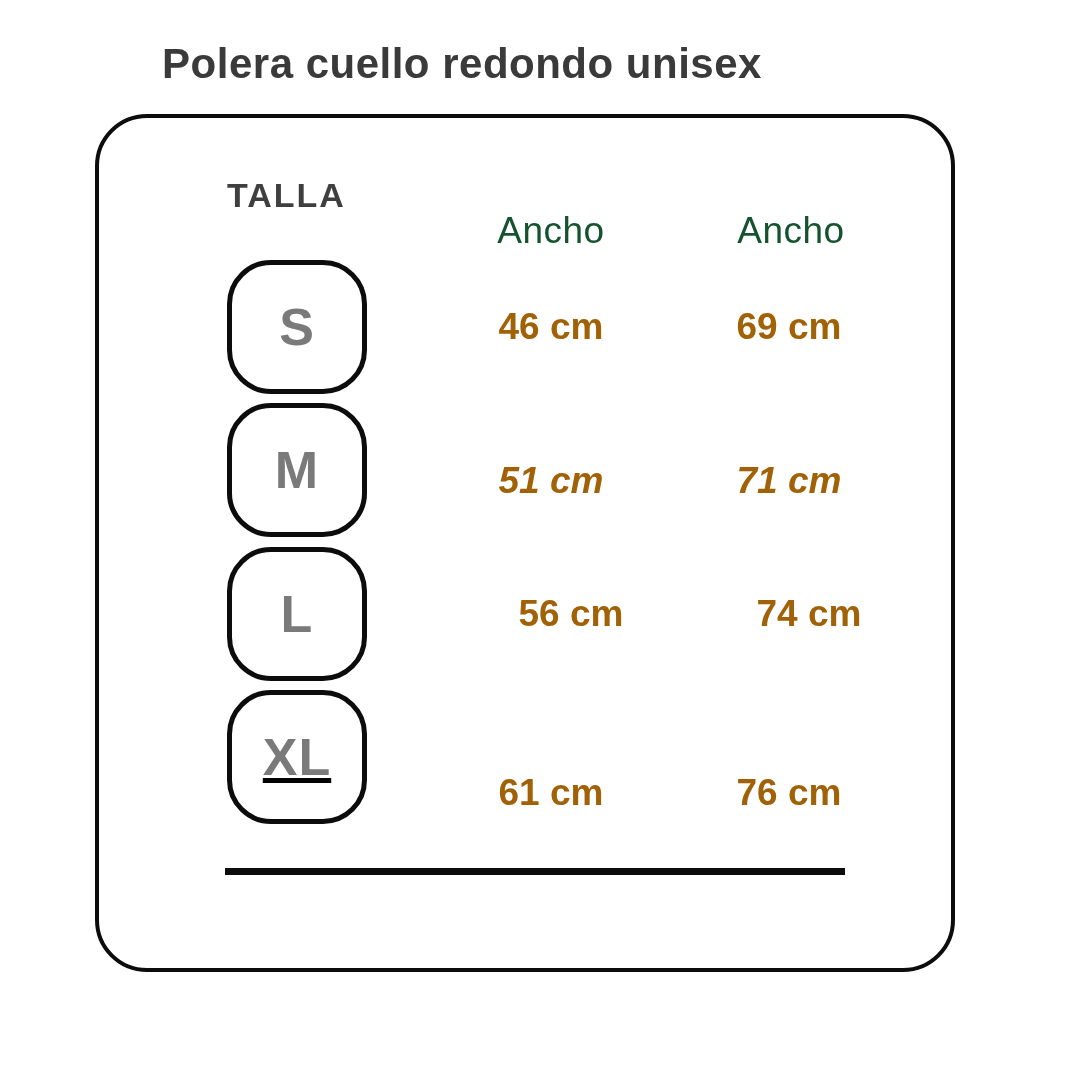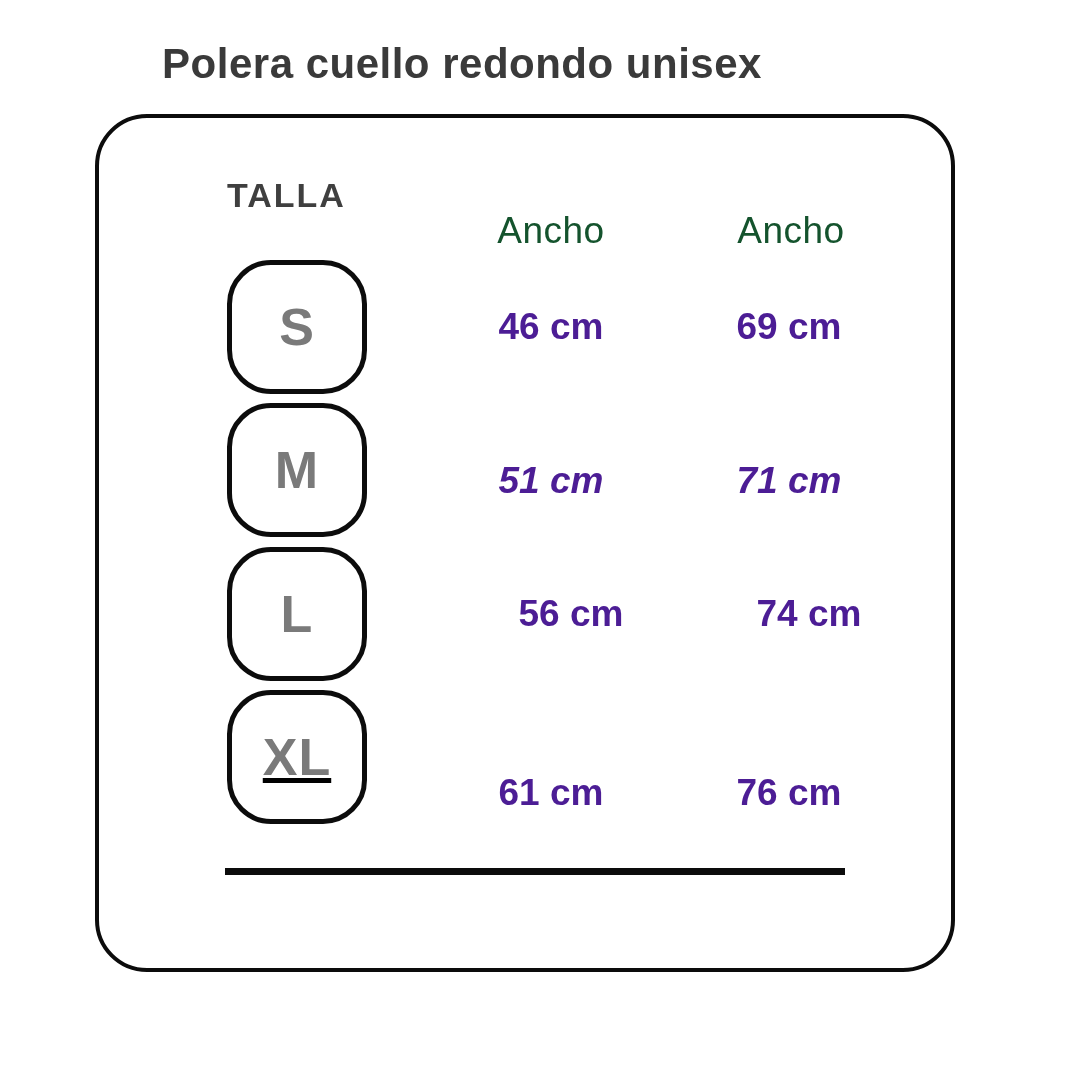--- a/index.html
+++ b/index.html
@@ -81,21 +81,21 @@
   .b0 { top: 142px; }
   .b1 { top: 285px; }
   .b2 { top: 429px; }
   .b3 { top: 572px; text-decoration: underline; }
 
   .val {
     position: absolute;
     transform: translate(-50%, -50%);
     font-size: 37px;
     font-weight: 700;
-    color: #4c1d95;
+    color: #a16207;
     white-space: nowrap;
   }
   .ancho-col { left: 452px; }
   .largo-col { left: 690px; }
   .v0 { top: 209px; }
   .v1 { top: 363px; font-style: italic; }
   .v2 { top: 496px; margin-left: 20px; }
   .v3 { top: 639px; margin-top: 36px; }
 
   .divider {

